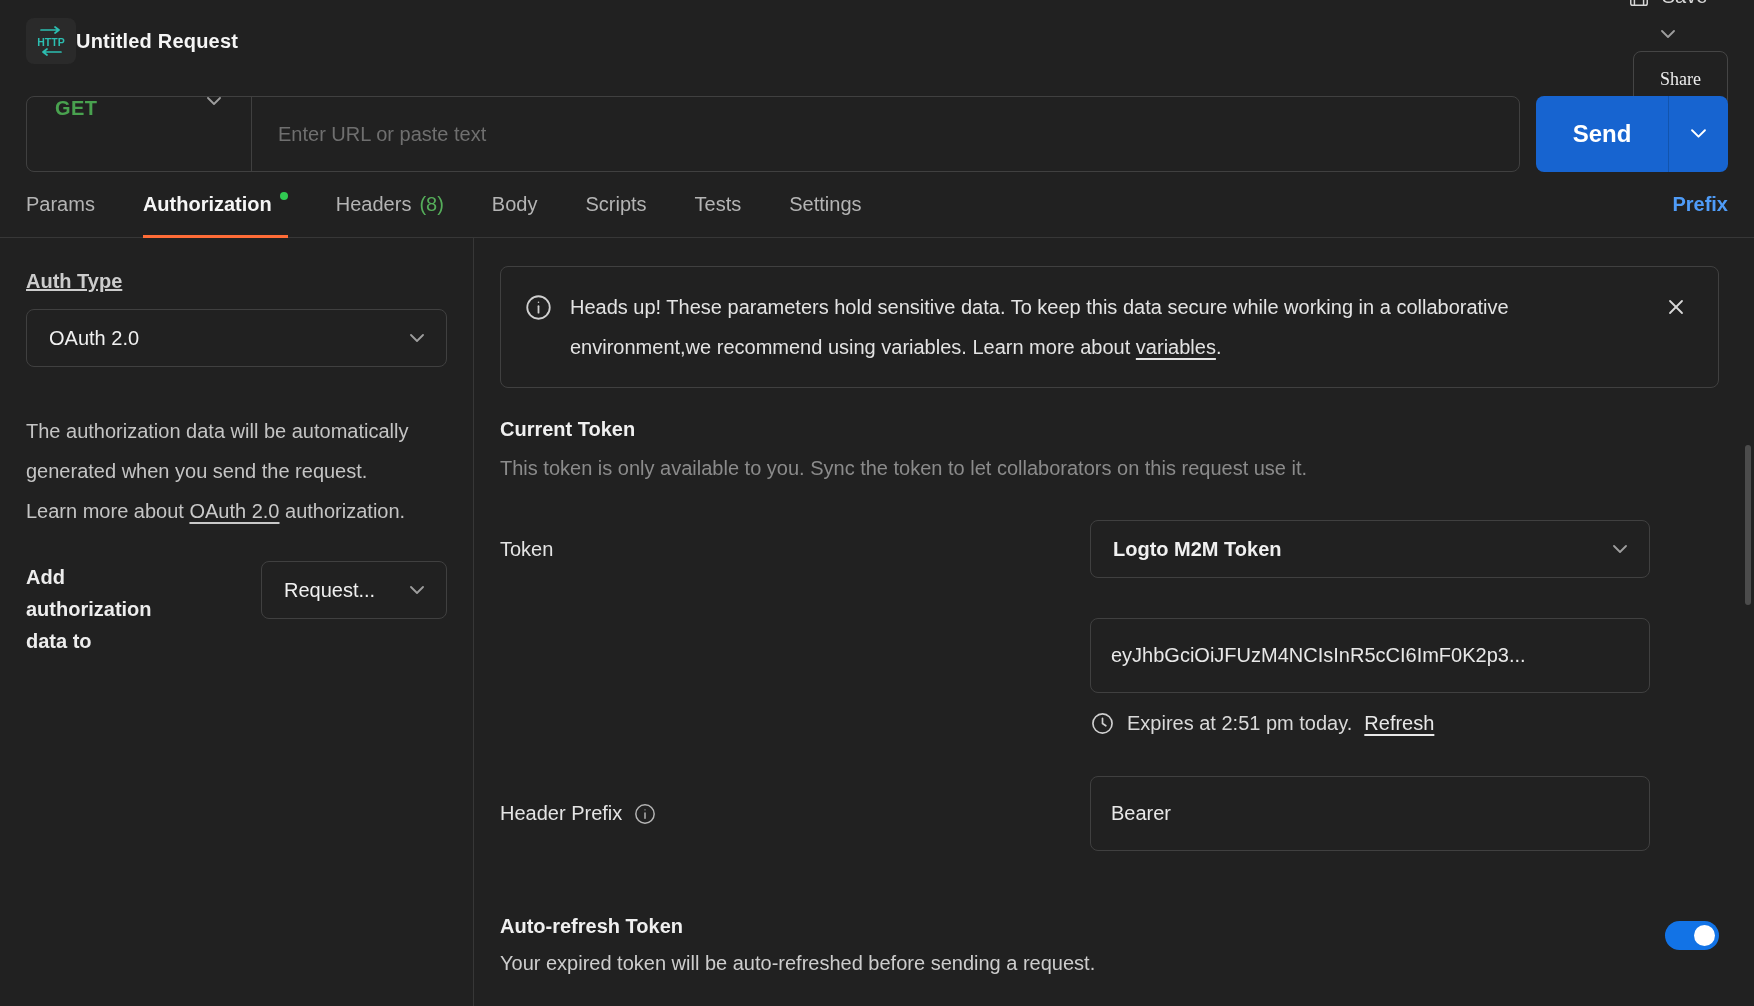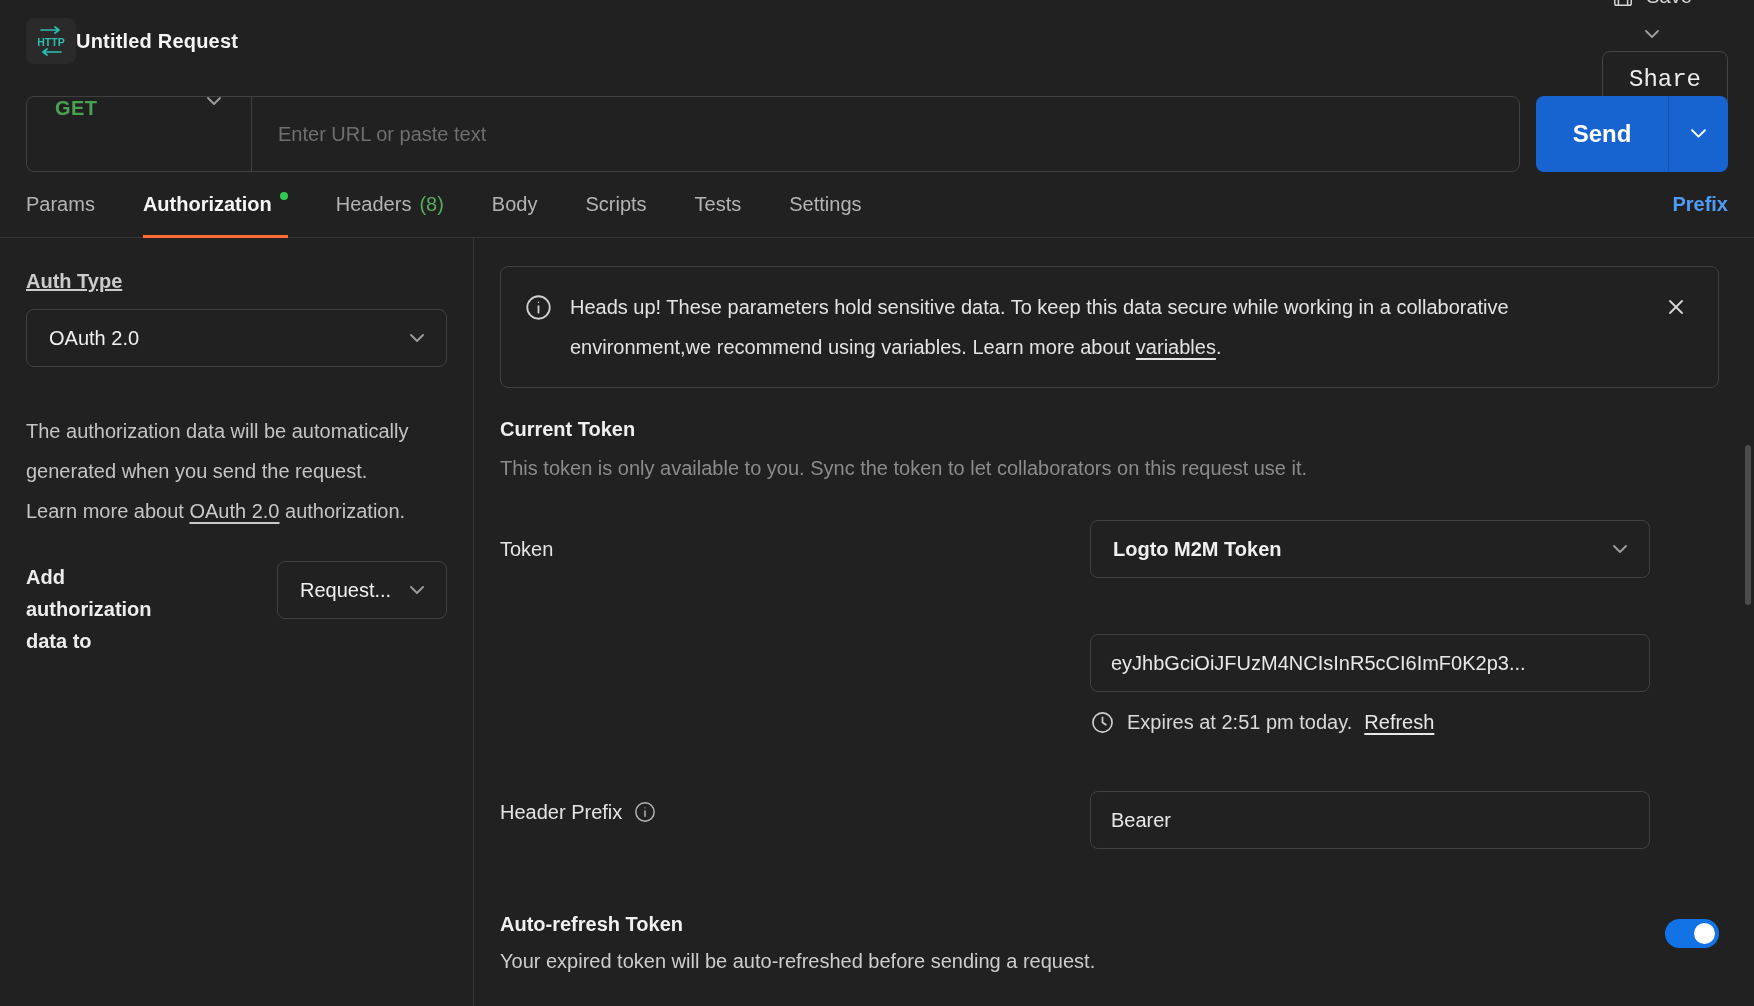--- a/index.html
+++ b/index.html
@@ -11,21 +11,21 @@
   .app { width:1754px; height:1006px; display:flex; flex-direction:column; position:relative; background:#212121; }
 
   
   .topbar { height:82px; flex:0 0 auto; display:flex; align-items:center; justify-content:space-between; padding:0 26px; }
   .title-group { display:flex; align-items:center; gap:0; }
   .http-badge { width:50px; height:46px; border-radius:8px; background:#2a2a2a; display:flex; align-items:center; justify-content:center; }
   .page-title { font-size:20px; font-weight:700; color:#f5f5f5; letter-spacing:.2px; }
   .topbar-right { display:flex; align-items:center;flex-direction:column; }
   .save-btn { display:flex; align-items:center; gap:12px; background:none; border:none; color:#d6d6d6; font-size:20px; font-family:inherit; cursor:pointer; padding:10px 8px; }
   .save-caret { background:none; border:none; padding:12px 10px; cursor:pointer; display:flex; align-items:center; }
-  .share-btn { margin-left:26px; height:56px; padding:0 26px; background:none; border:1px solid #454545; border-radius:8px; color:#ededed; font-size:24px; font-family:Liberation Mono, monospace; cursor:pointer; }
+  .share-btn { margin-left:26px; height:56px; padding:0 26px; background:none; border:1px solid #454545; border-radius:8px; color:#ededed; font-size:18px; font-family:Liberation Serif, serif; cursor:pointer; }
 
   
   .url-row { flex:0 0 auto; display:flex; gap:16px; padding:14px 26px 0 26px; }
   .url-bar { flex:1; height:76px; border:1px solid #404040; border-radius:8px; display:flex; align-items:stretch; overflow:hidden; }
   .method-select { width:224px; display:flex; align-items:flex-start; justify-content:space-between; padding:0 30px 0 28px; background:none; border:none; cursor:pointer; font-family:inherit; }
   .method-value { color:#49a24f; font-weight:700; font-size:20px; letter-spacing:.4px; }
   .method-divider { width:1px; background:#404040; }
   .url-input { flex:1; background:transparent; border:none; outline:none; color:#e8e8e8; font-size:20px; padding:0 26px; font-family:inherit; }
   .url-input::placeholder { color:#6f6f6f; }
   .send-group { display:flex; height:76px; border-radius:8px; overflow:hidden; flex:0 0 auto; }
@@ -47,38 +47,38 @@
 
   .sidebar { width:474px; flex:0 0 auto; border-right:1px solid #373737; padding:32px 26px; }
   .field-label { color:#cccccc; font-size:20px; font-weight:600; margin-bottom:16px;text-decoration:underline; }
   .select { height:58px; border:1px solid #404040; border-radius:8px; display:flex; align-items:center; justify-content:space-between; padding:0 22px; cursor:pointer; background:transparent; }
   .select-value { font-size:20px; color:#f0f0f0; white-space:nowrap; overflow:hidden; text-overflow:ellipsis; }
   .select-value.bold { font-weight:700; }
   .sidebar-desc { margin-top:44px; max-width:396px; font-size:20px; line-height:40px; color:#c4c4c4; }
   .sidebar-desc a { color:#c9c9c9; text-decoration:underline; text-underline-offset:4px; cursor:pointer; }
   .add-auth-row { margin-top:30px; display:flex; align-items:flex-start; justify-content:space-between; }
   .add-auth-label { width:155px; font-size:20px; font-weight:700; color:#ededed; line-height:32px; }
-  .add-auth-select { width:170px; }
+  .add-auth-select { width:186px; }
 
   .main { flex:1; padding:28px 35px 28px 26px; position:relative; overflow:hidden; }
 
   .banner { border:1px solid #404040; border-radius:8px; padding:20px 24px; display:flex; align-items:flex-start; gap:18px; }
   .banner-text { flex:1; max-width:1055px; font-size:20px; line-height:40px; color:#e3e3e3; }
   .banner-text a { color:#e3e3e3; text-decoration:underline; text-underline-offset:4px; cursor:pointer; }
   .info-icon-wrap { margin-top:7px; flex:0 0 auto; display:flex; }
   .close-btn { background:none; border:none; cursor:pointer; padding:8px; margin-top:2px; margin-left:auto; display:flex; }
 
   .section-title { margin-top:30px; font-size:20px; font-weight:700; color:#f0f0f0; }
   .section-subtitle { margin-top:16px; font-size:20px; color:#8b8b8b; }
 
   .form-row { margin-top:40px; display:flex; align-items:center; }
   .form-row.top { align-items:flex-start; }
   .form-label { flex:1; font-size:20px; color:#e4e4e4; display:flex; align-items:center; gap:12px; }
   .form-control { width:560px; margin-right:69px; flex:0 0 auto; }
-  .text-input { width:100%; height:58px; border:1px solid #404040; border-radius:8px; background:transparent; color:#e8e8e8; font-size:20px; padding:0 20px; font-family:inherit; outline:none; white-space:nowrap; overflow:hidden; text-overflow:ellipsis;margin-top:16px; }
+  .text-input { width:100%; height:75px; border:1px solid #404040; border-radius:8px; background:transparent; color:#e8e8e8; font-size:20px; padding:0 20px; font-family:inherit; outline:none; white-space:nowrap; overflow:hidden; text-overflow:ellipsis; }
 
   .expires-row { margin-top:18px; display:flex; align-items:center; gap:12px; font-size:20px; color:#d9d9d9; }
   .expires-row a { color:#e8e8e8; text-decoration:underline; text-underline-offset:4px; cursor:pointer; }
 
   .auto-refresh { margin-top:64px; display:flex; align-items:flex-start; justify-content:space-between; }
   .ar-title { font-size:20px; font-weight:700; color:#f0f0f0; }
   .ar-desc { margin-top:14px; font-size:20px; color:#cdcdcd; }
   .toggle { width:54px; height:29px; border-radius:15px; background:#1273e6; position:relative; cursor:pointer; flex:0 0 auto; margin-top:6px; }
   .toggle-knob { position:absolute; top:4px; right:4px; width:21px; height:21px; border-radius:50%; background:#ffffff; }
 

